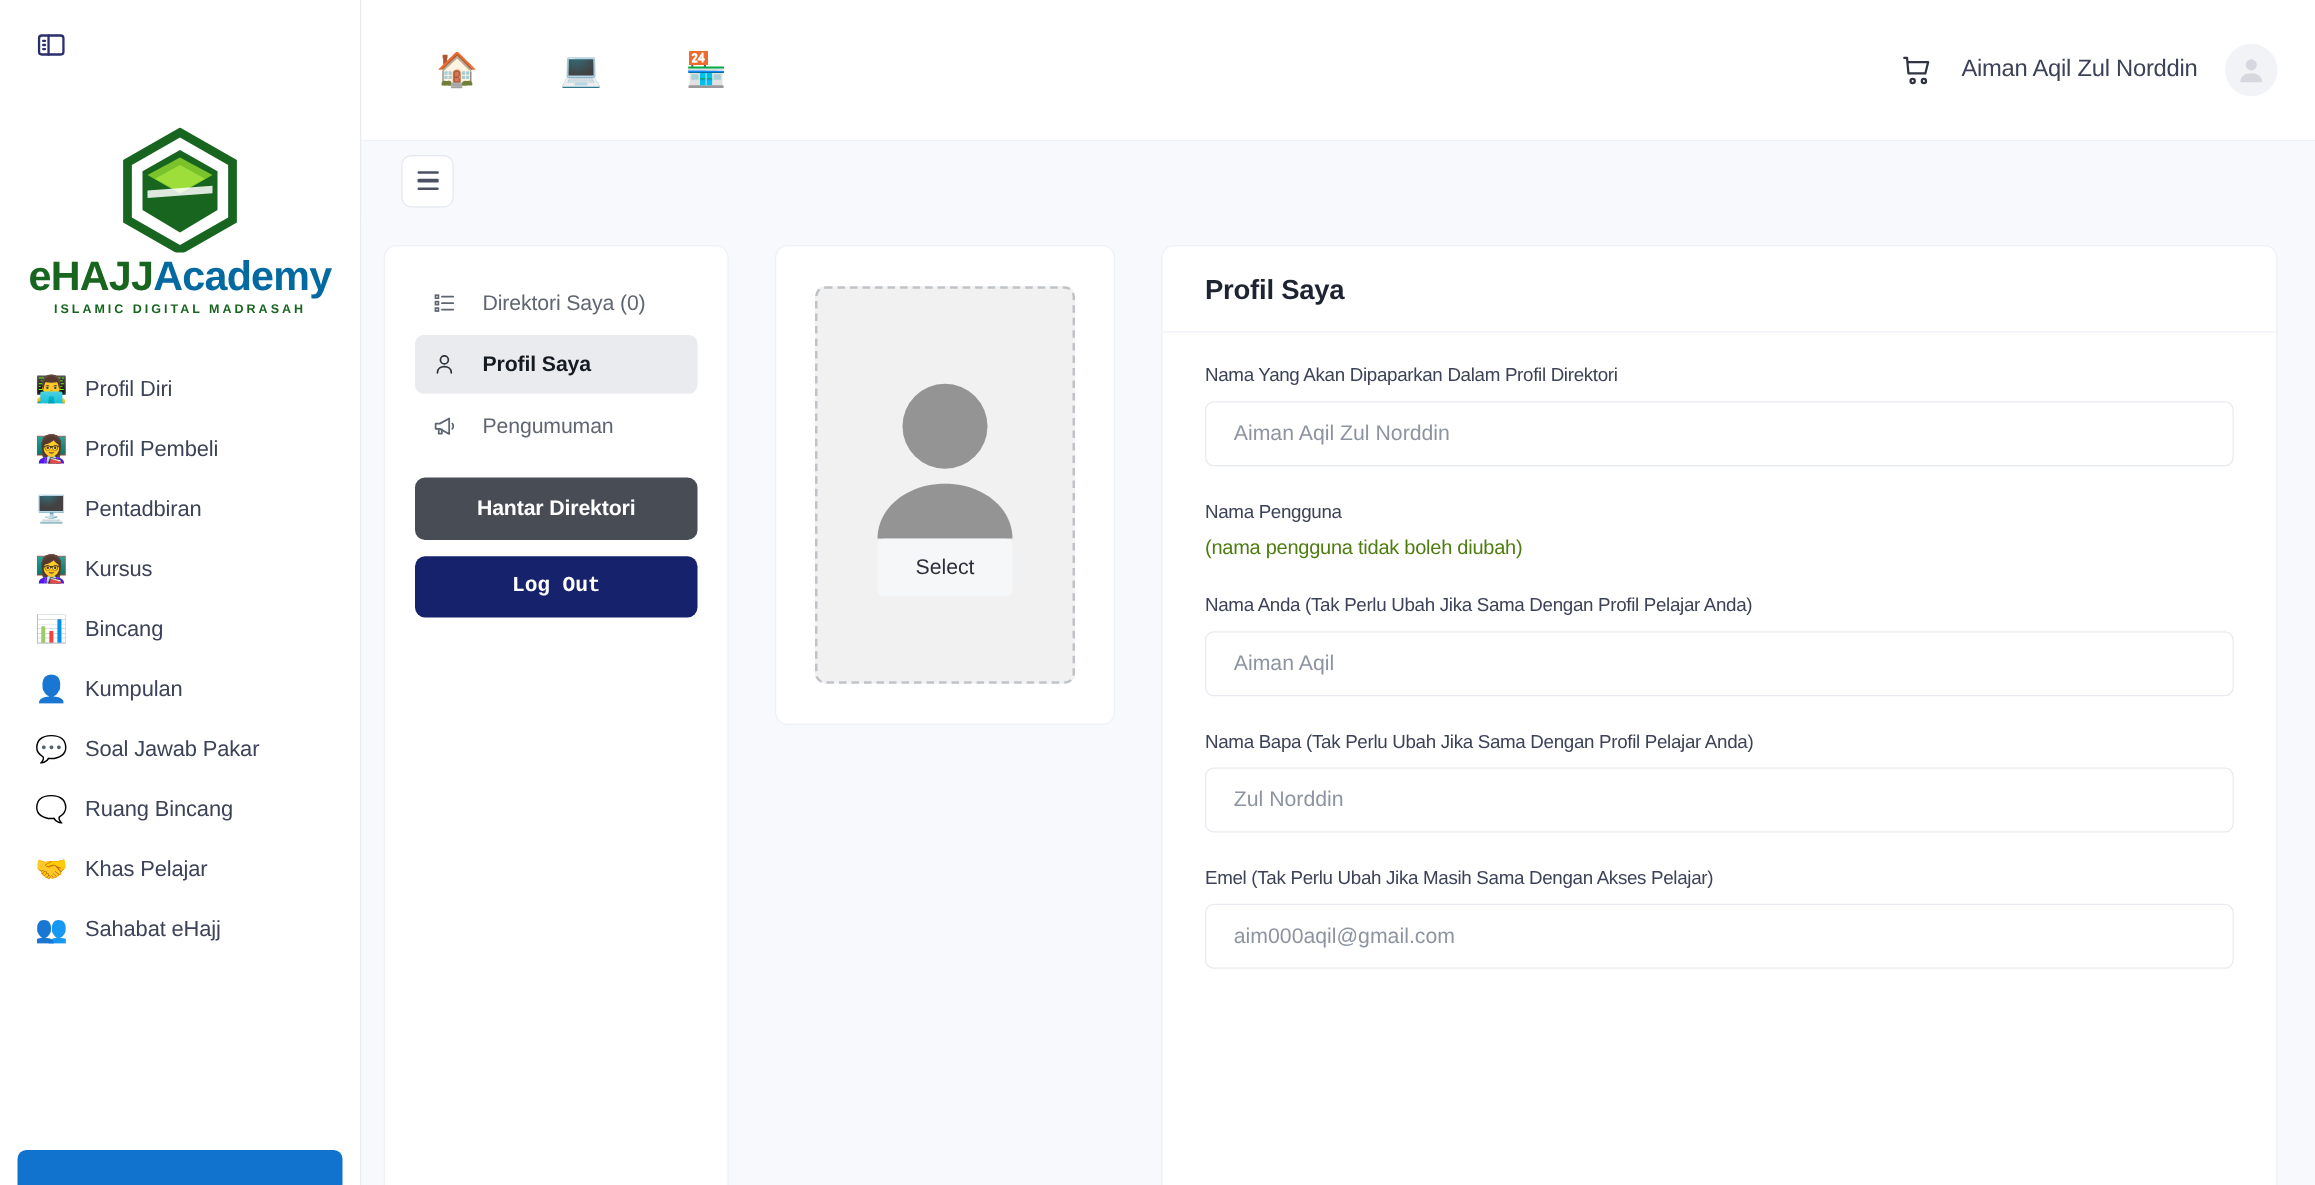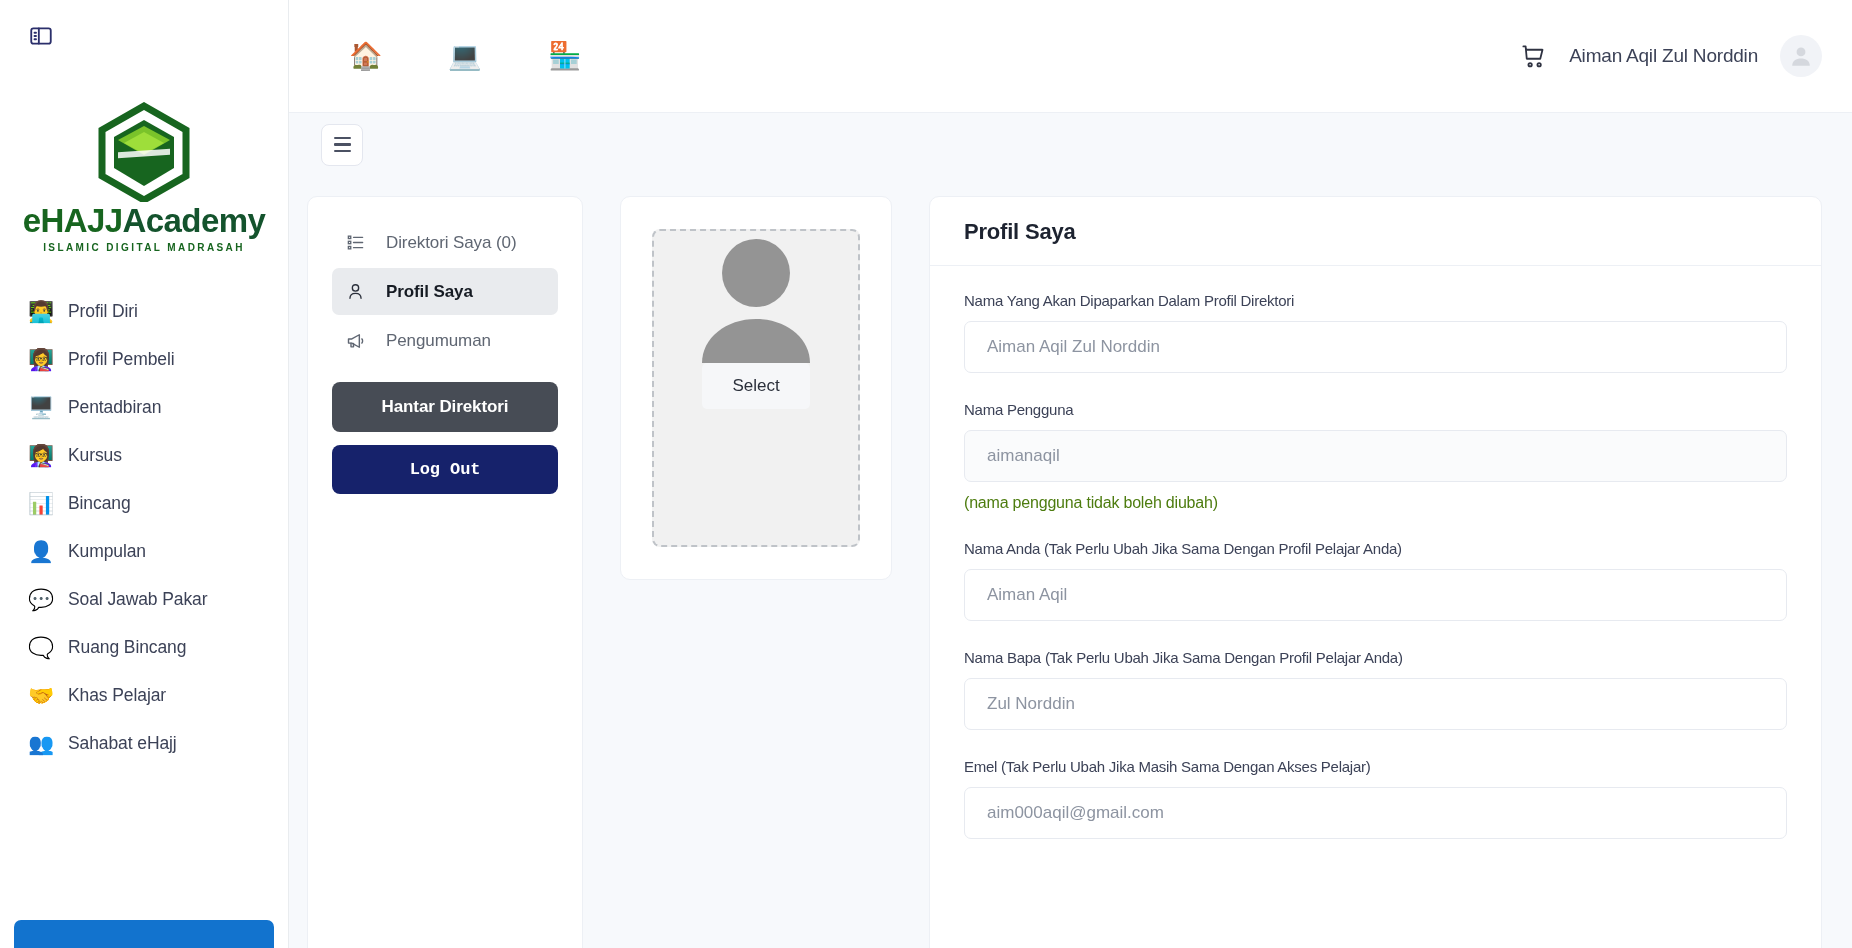--- a/index.html
+++ b/index.html
@@ -38,21 +38,21 @@
   }
   .kaaba-wrap { display:flex; justify-content:center; }
   .logo-wordmark {
     margin-top: 2px;
     font-size: 33px;
     font-weight: 700;
     letter-spacing: -0.6px;
     line-height: 1;
   }
   .lw-dark { color: #17651f; }
-  .lw-light { color: #14532d; }
+  .lw-light { color: #0369a1; }
   .logo-sub {
     margin-top: 5px;
     font-size: 10px;
     font-weight: 700;
     letter-spacing: 2.4px;
     color: #17651f;
   }
 
   #sidebar-nav { margin-top: 34px; }
   .nav-item {
@@ -214,21 +214,21 @@
     border: 1px solid #edf0f5;
     border-radius: 10px;
     padding: 32px 31px;
   }
   #upload-dropzone {
     border: 2px dashed #bfc3c8;
     border-radius: 8px;
     background: #f1f1f1;
     height: 318px;
     display: flex; flex-direction: column;
-    align-items: center; 
+    align-items: center; justify-content: center;
     cursor: pointer;
   }
   .placeholder-person { display:block; }
   #select-btn {
     background: #f6f7f9;
     border: none;
     border-radius: 5px;
     font-size: 17px;
     color: #2b303b;
     padding: 13px 30px;
@@ -457,21 +457,20 @@
       </div>
       <div id="form-body">
 
         <div class="field">
           <label class="field-label">Nama Yang Akan Dipaparkan Dalam Profil Direktori</label>
           <input class="field-input" type="text" placeholder="Aiman Aqil Zul Norddin" style="">
         </div>
 
         <div class="field">
           <label class="field-label">Nama Pengguna</label>
-          <input class="field-input disabled" type="text" disabled="" placeholder="aimanaqil" style="">
           <span class="field-hint">(nama pengguna tidak boleh diubah)</span>
         </div>
 
         <div class="field">
           <label class="field-label">Nama Anda (Tak Perlu Ubah Jika Sama Dengan Profil Pelajar Anda)</label>
           <input class="field-input" type="text" placeholder="Aiman Aqil" style="">
         </div>
 
         <div class="field">
           <label class="field-label">Nama Bapa (Tak Perlu Ubah Jika Sama Dengan Profil Pelajar Anda)</label>

